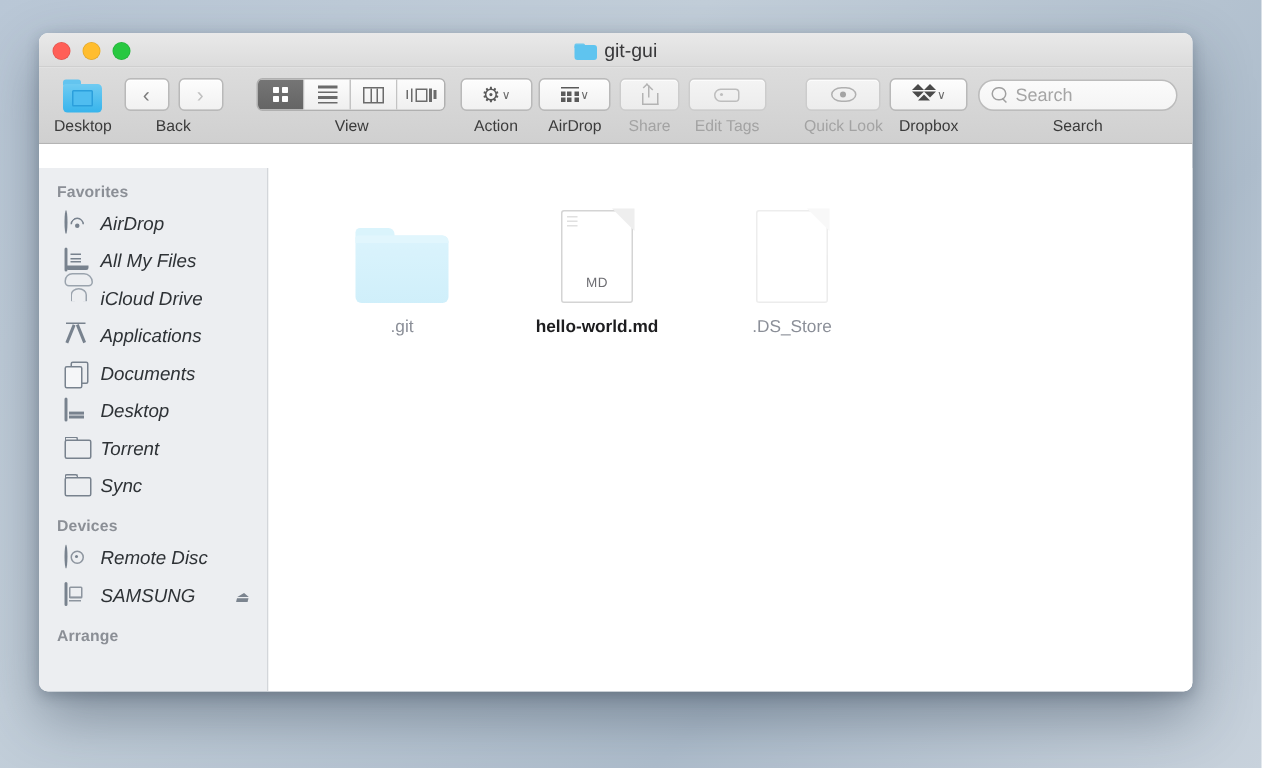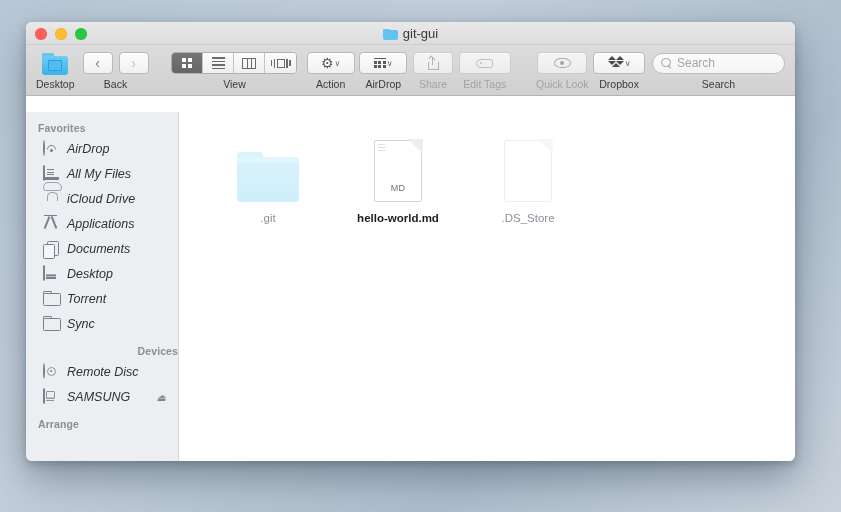--- a/index.html
+++ b/index.html
@@ -632,21 +632,21 @@
       <div class="sb-item">
         <span class="sb-icon"><span class="ic-folder-sb"></span></span>
         <span class="sb-label">Torrent</span>
       </div>
 
       <div class="sb-item">
         <span class="sb-icon"><span class="ic-folder-sb"></span></span>
         <span class="sb-label">Sync</span>
       </div>
 
-      <div class="sb-header" style="padding-top:8px;text-align:right;">Devices</div>
+      <div class="sb-header" style="padding-top:8px;">Devices</div>
 
       <div class="sb-item">
         <span class="sb-icon"><span class="ic-disc"></span></span>
         <span class="sb-label">Remote Disc</span>
       </div>
 
       <div class="sb-item">
         <span class="sb-icon"><span class="ic-drive"></span></span>
         <span class="sb-label">SAMSUNG</span>
         <span class="eject">⏏</span>

